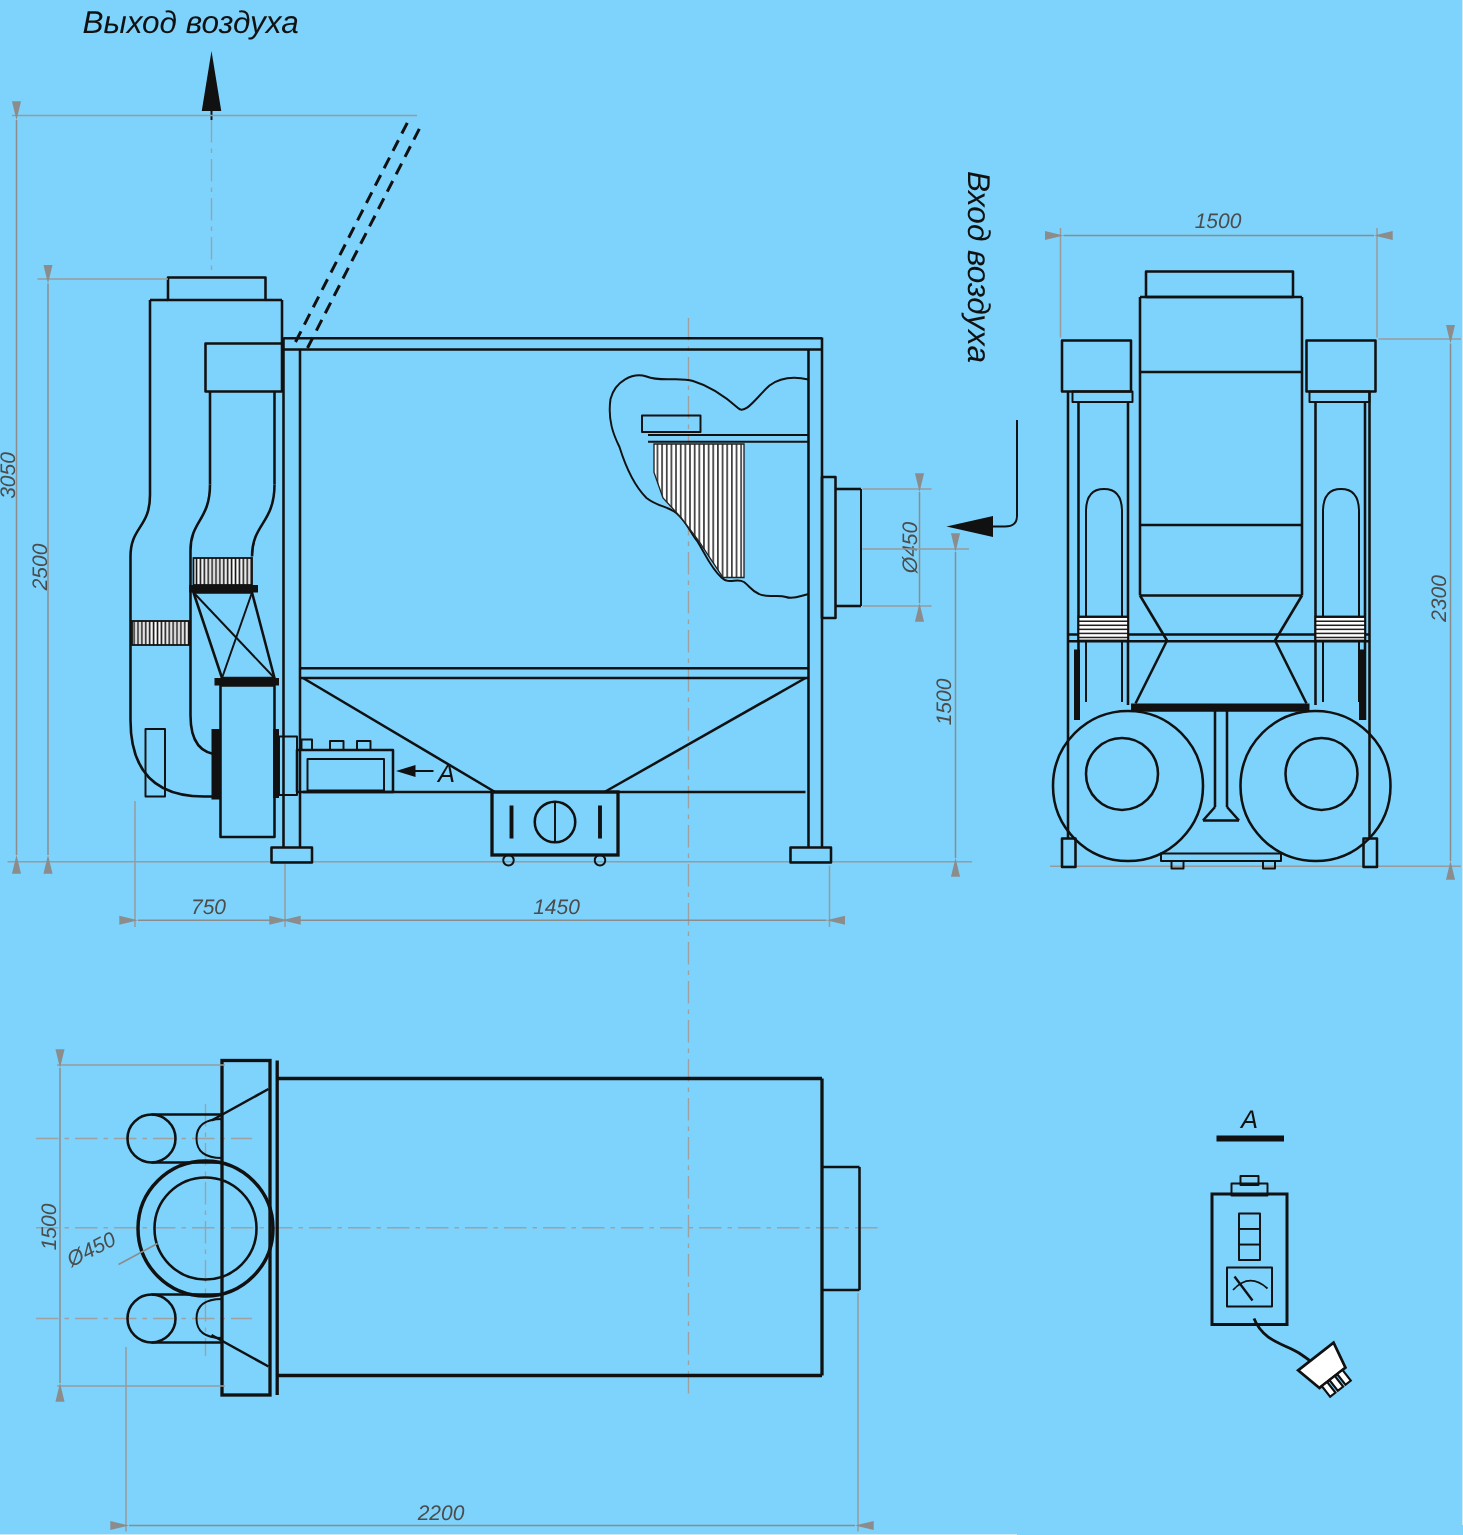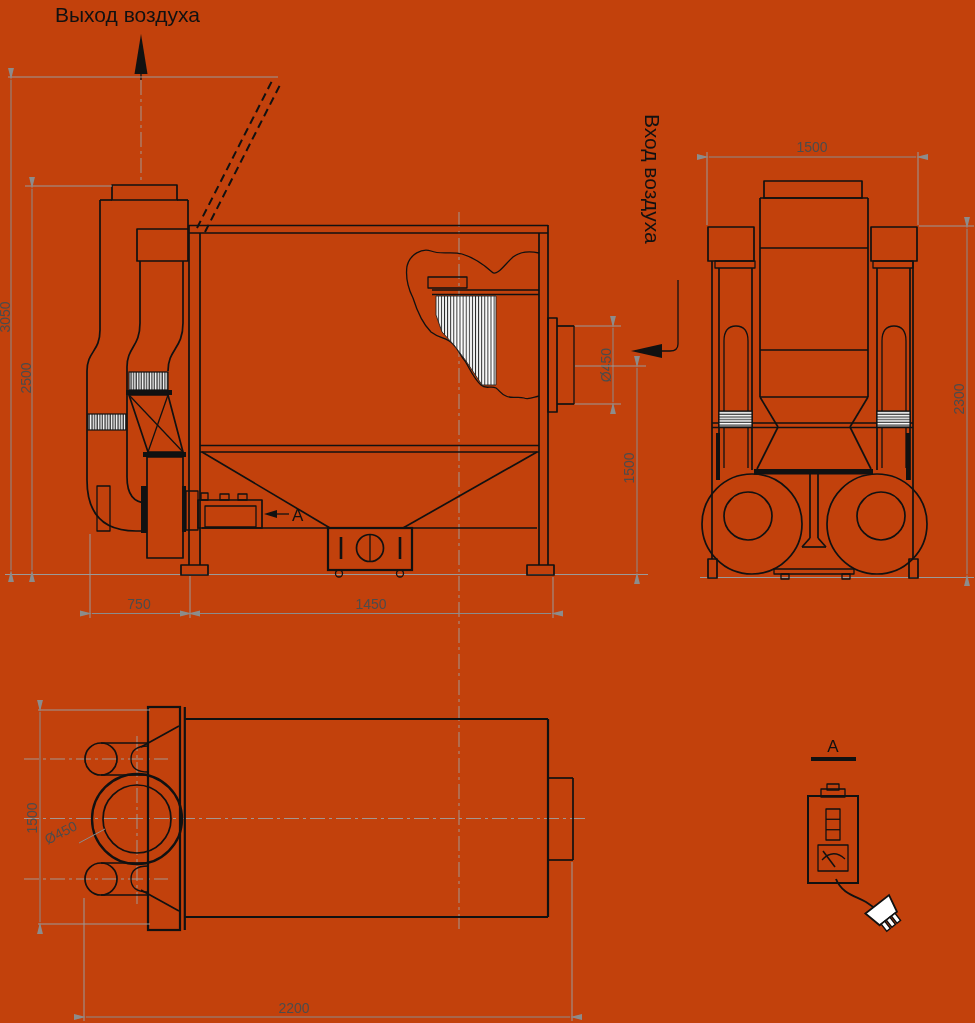--- a/index.html
+++ b/index.html
@@ -1,17 +1,17 @@
 <!DOCTYPE html>
 <html><head>
 <meta charset="utf-8">
 <style>
   html,body{margin:0;padding:0;background:#ffffff;}
-  .stage{position:relative;width:975px;height:1023px;background:#c2410c;overflow:hidden;
-         font-family:"Liberation Sans","DejaVu Sans",sans-serif;}
+  .stage{position:relative;width:975px;height:1023px;background:#7dd3fc;overflow:hidden;
+         font-family:"Liberation Sans","DejaVu Sans",sans-serif;font-style:italic;}
   svg{display:block}
   .ln{stroke:#111;fill:none;stroke-width:1.7;stroke-linejoin:round;stroke-linecap:butt}
   .lt{stroke:#111;fill:none;stroke-width:1.3;stroke-linejoin:round}
   .lh{stroke:#111;fill:none;stroke-width:2.2}
   .blk{fill:#111;stroke:none}
   .dim{stroke:#8c8c8c;fill:none;stroke-width:1}
   .ext{stroke:#9a9a9a;fill:none;stroke-width:1}
   .cl{stroke:#a0a0a0;fill:none;stroke-width:0.9;stroke-dasharray:15 4 3 4}
   .dash{stroke:#111;fill:none;stroke-width:2;stroke-dasharray:8 5}
   .dimtxt{font-size:14px;fill:#4c4c4c}

